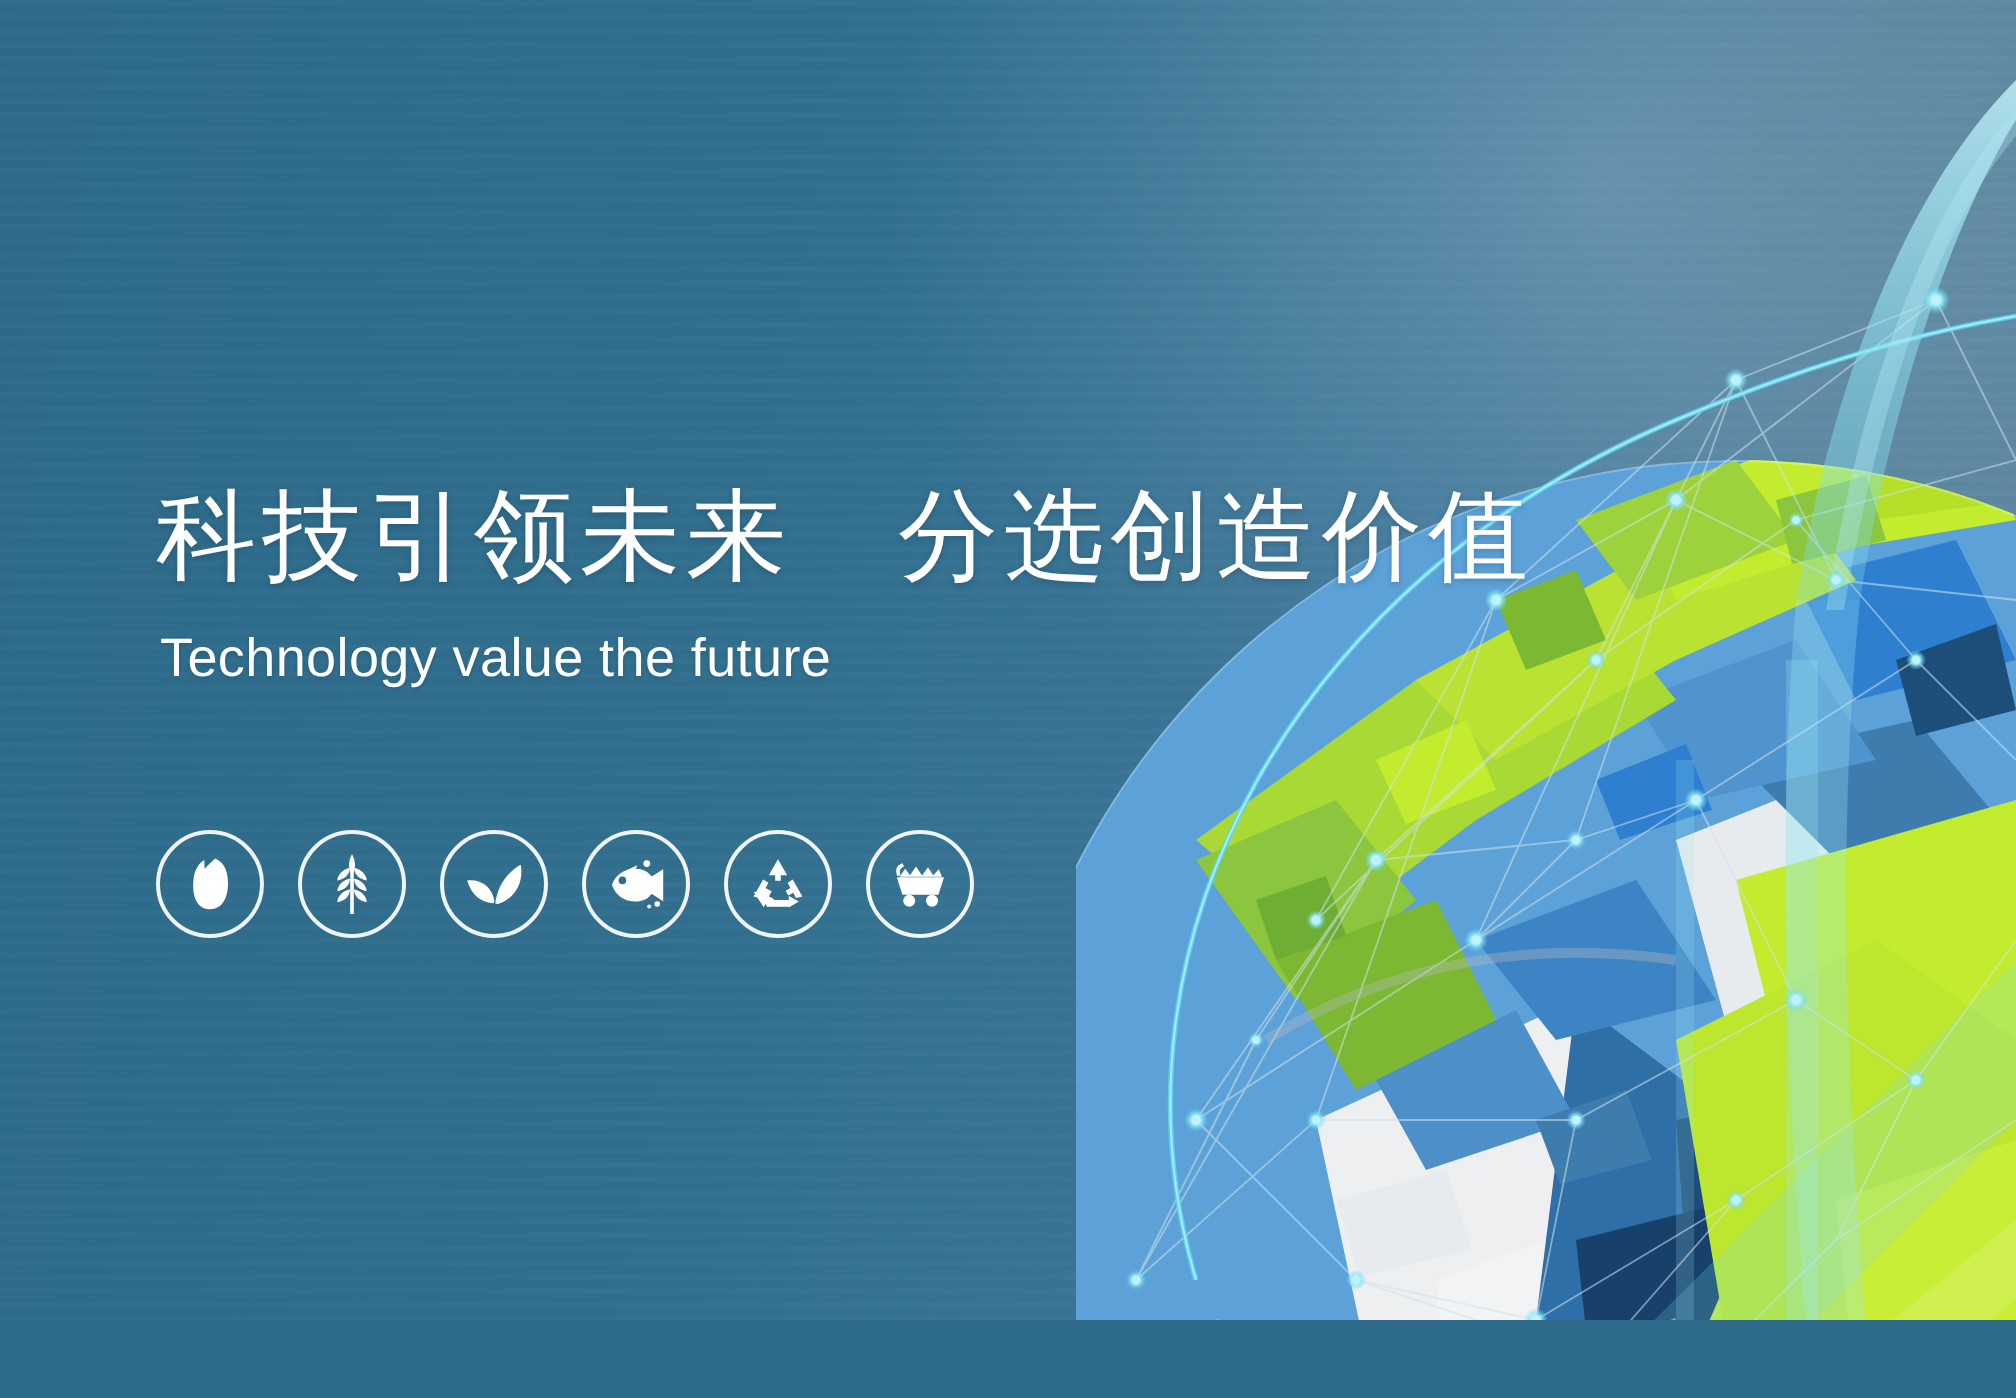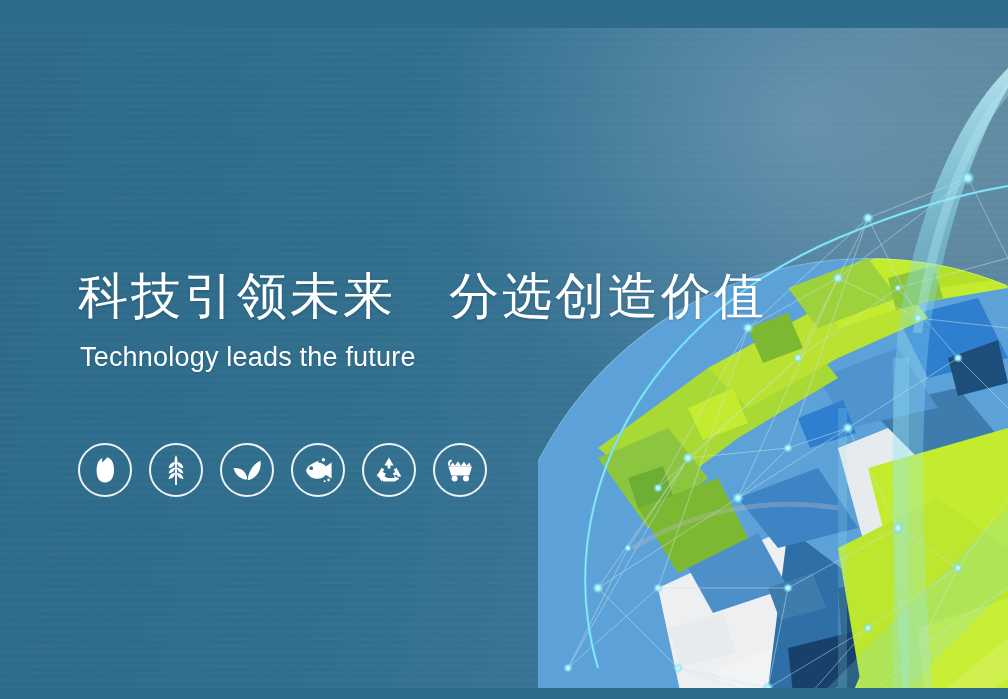--- a/index.html
+++ b/index.html
@@ -8,21 +8,20 @@
     overflow: hidden;
     background: #2f6b8b;
     font-family: "Liberation Sans", sans-serif;
   }
   #banner {
     position: relative;
     width: 1008px; height: 660px;
     overflow: hidden;
     background:
       linear-gradient(100deg, #2e6a8a 0%, #32708f 40%, #3f7699 68%, #56829c 88%, #5e86a0 100%);
-    margin-top: 28px;
   }
   
   #sky-bands {
     position: absolute; inset: 0;
     background: repeating-linear-gradient(
       180deg,
       rgba(255,255,255,0.013) 0px,
       rgba(255,255,255,0.013) 3px,
       rgba(0,0,0,0.012) 3px,
       rgba(0,0,0,0.012) 7px);
@@ -253,21 +252,21 @@
         <circle cx="90" cy="520" r="1.8" fill="#bdf2ff"></circle>
         <circle cx="360" cy="260" r="4" fill="url(#nodeG)"></circle>
         <circle cx="360" cy="260" r="1.8" fill="#bdf2ff"></circle>
       </g>
     </svg>
   </div>
 
   <div id="headline">科技引领未来　分选创造价值</div>
 
   <div id="subtitle">
-    <span class="ln">Technology leads the future</span>
+    <span class="ln">Technology value the future</span>
   </div>
 
   <div id="icon-row">
 
     <div class="icon-badge">
       <span>
         <svg width="26" height="30" viewBox="0 0 26 30">
           <path d="M15.5 2.2 C20.5 4.2 22 9 22 15 C22 22 19 27.6 13 27.6
                    C7.2 27.6 4.6 22.6 4.6 15.6 C4.6 9.6 6.4 5.2 10.2 3
                    L10.2 7.4 Z" fill="#ffffff"></path>

